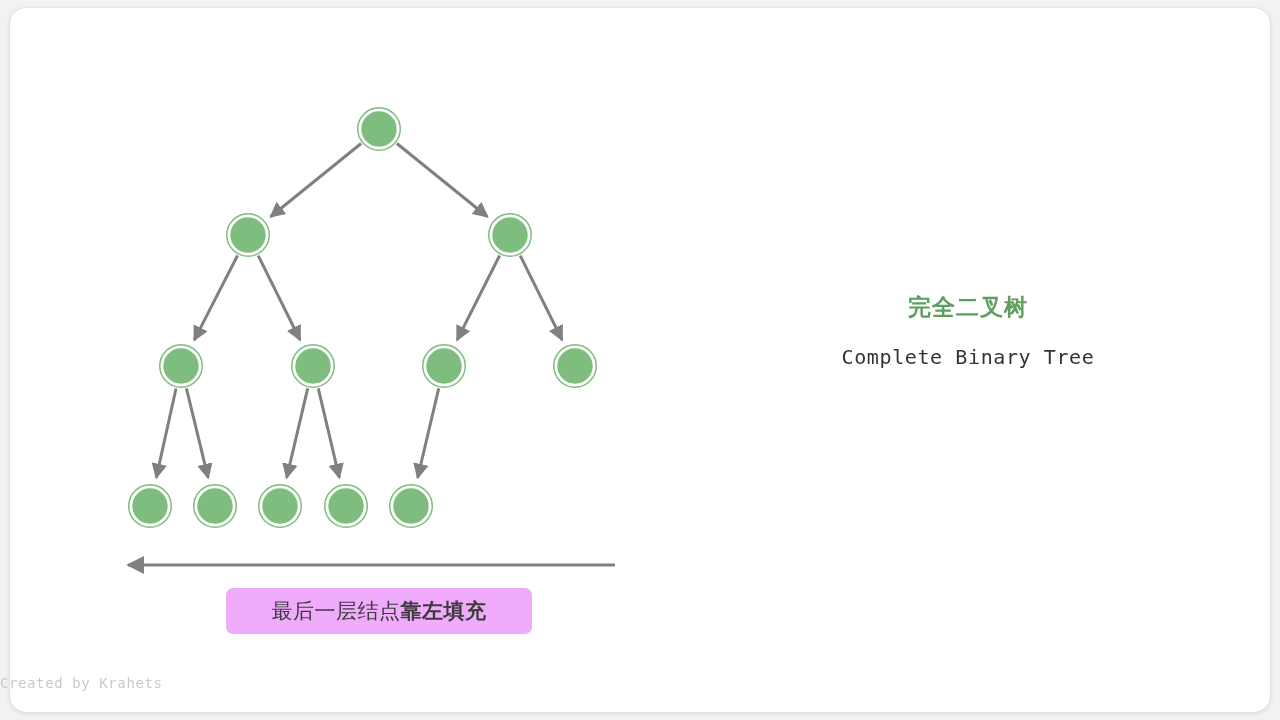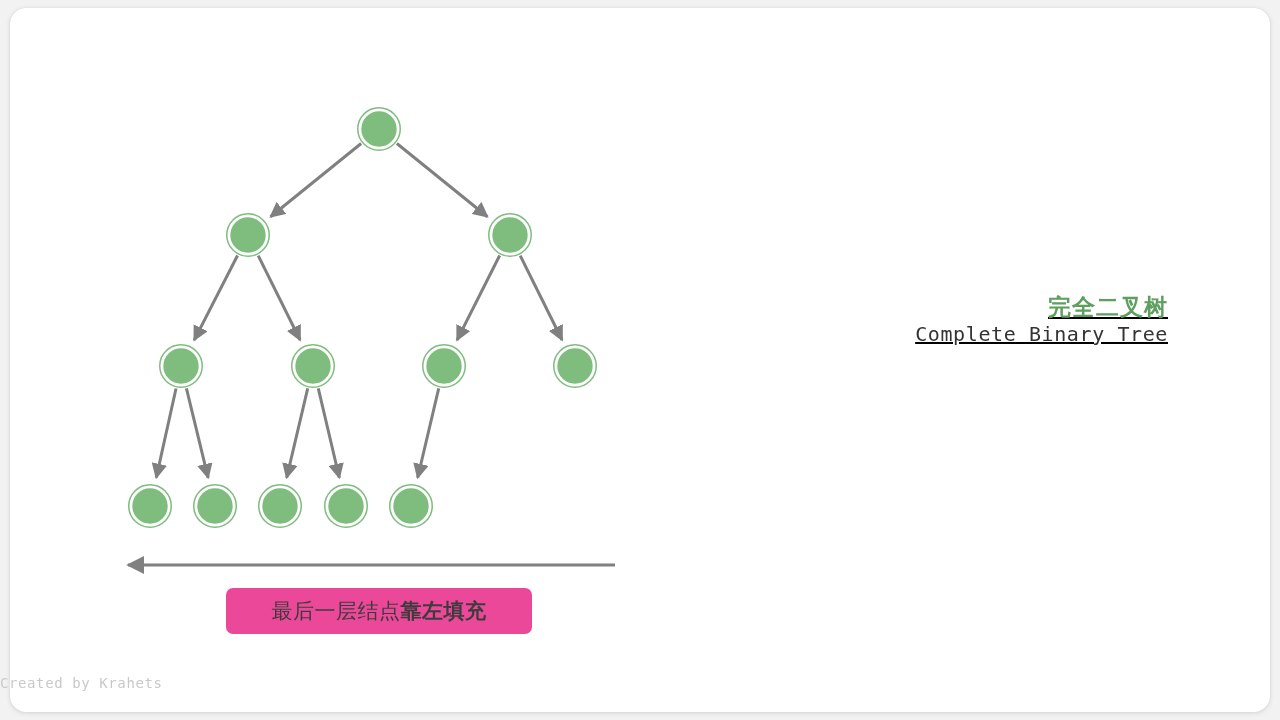--- a/index.html
+++ b/index.html
@@ -36,46 +36,46 @@
     top: 0;
     width: 1280px;
     height: 720px;
   }
   
   #legend {
     position: absolute;
     left: 768px;
     top: 292px;
     width: 400px;
-    text-align: right;
-    text-decoration: underline;
+    text-align: center;
   }
   #legend-title {
     font-family: "Liberation Sans", sans-serif;
     font-size: 23px;
     font-weight: bold;
     color: #5e9e5e;
     letter-spacing: 1px;
     line-height: 30px;
   }
   #legend-subtitle {
     font-family: "DejaVu Sans Mono", "Liberation Mono", monospace;
     font-size: 20px;
     color: #333333;
     letter-spacing: 0.6px;
+    margin-top: 23px;
     line-height: 24px;
   }
   
   #caption-box {
     position: absolute;
     left: 226px;
     top: 588px;
     width: 306px;
     height: 46px;
-    background: #ec4899;
+    background: #f0abfc;
     border-radius: 7px;
     display: flex;
     align-items: center;
     justify-content: center;
   }
   #caption-text {
     font-family: "Liberation Sans", sans-serif;
     font-size: 21px;
     color: #3c3c3c;
     letter-spacing: 0.5px;

